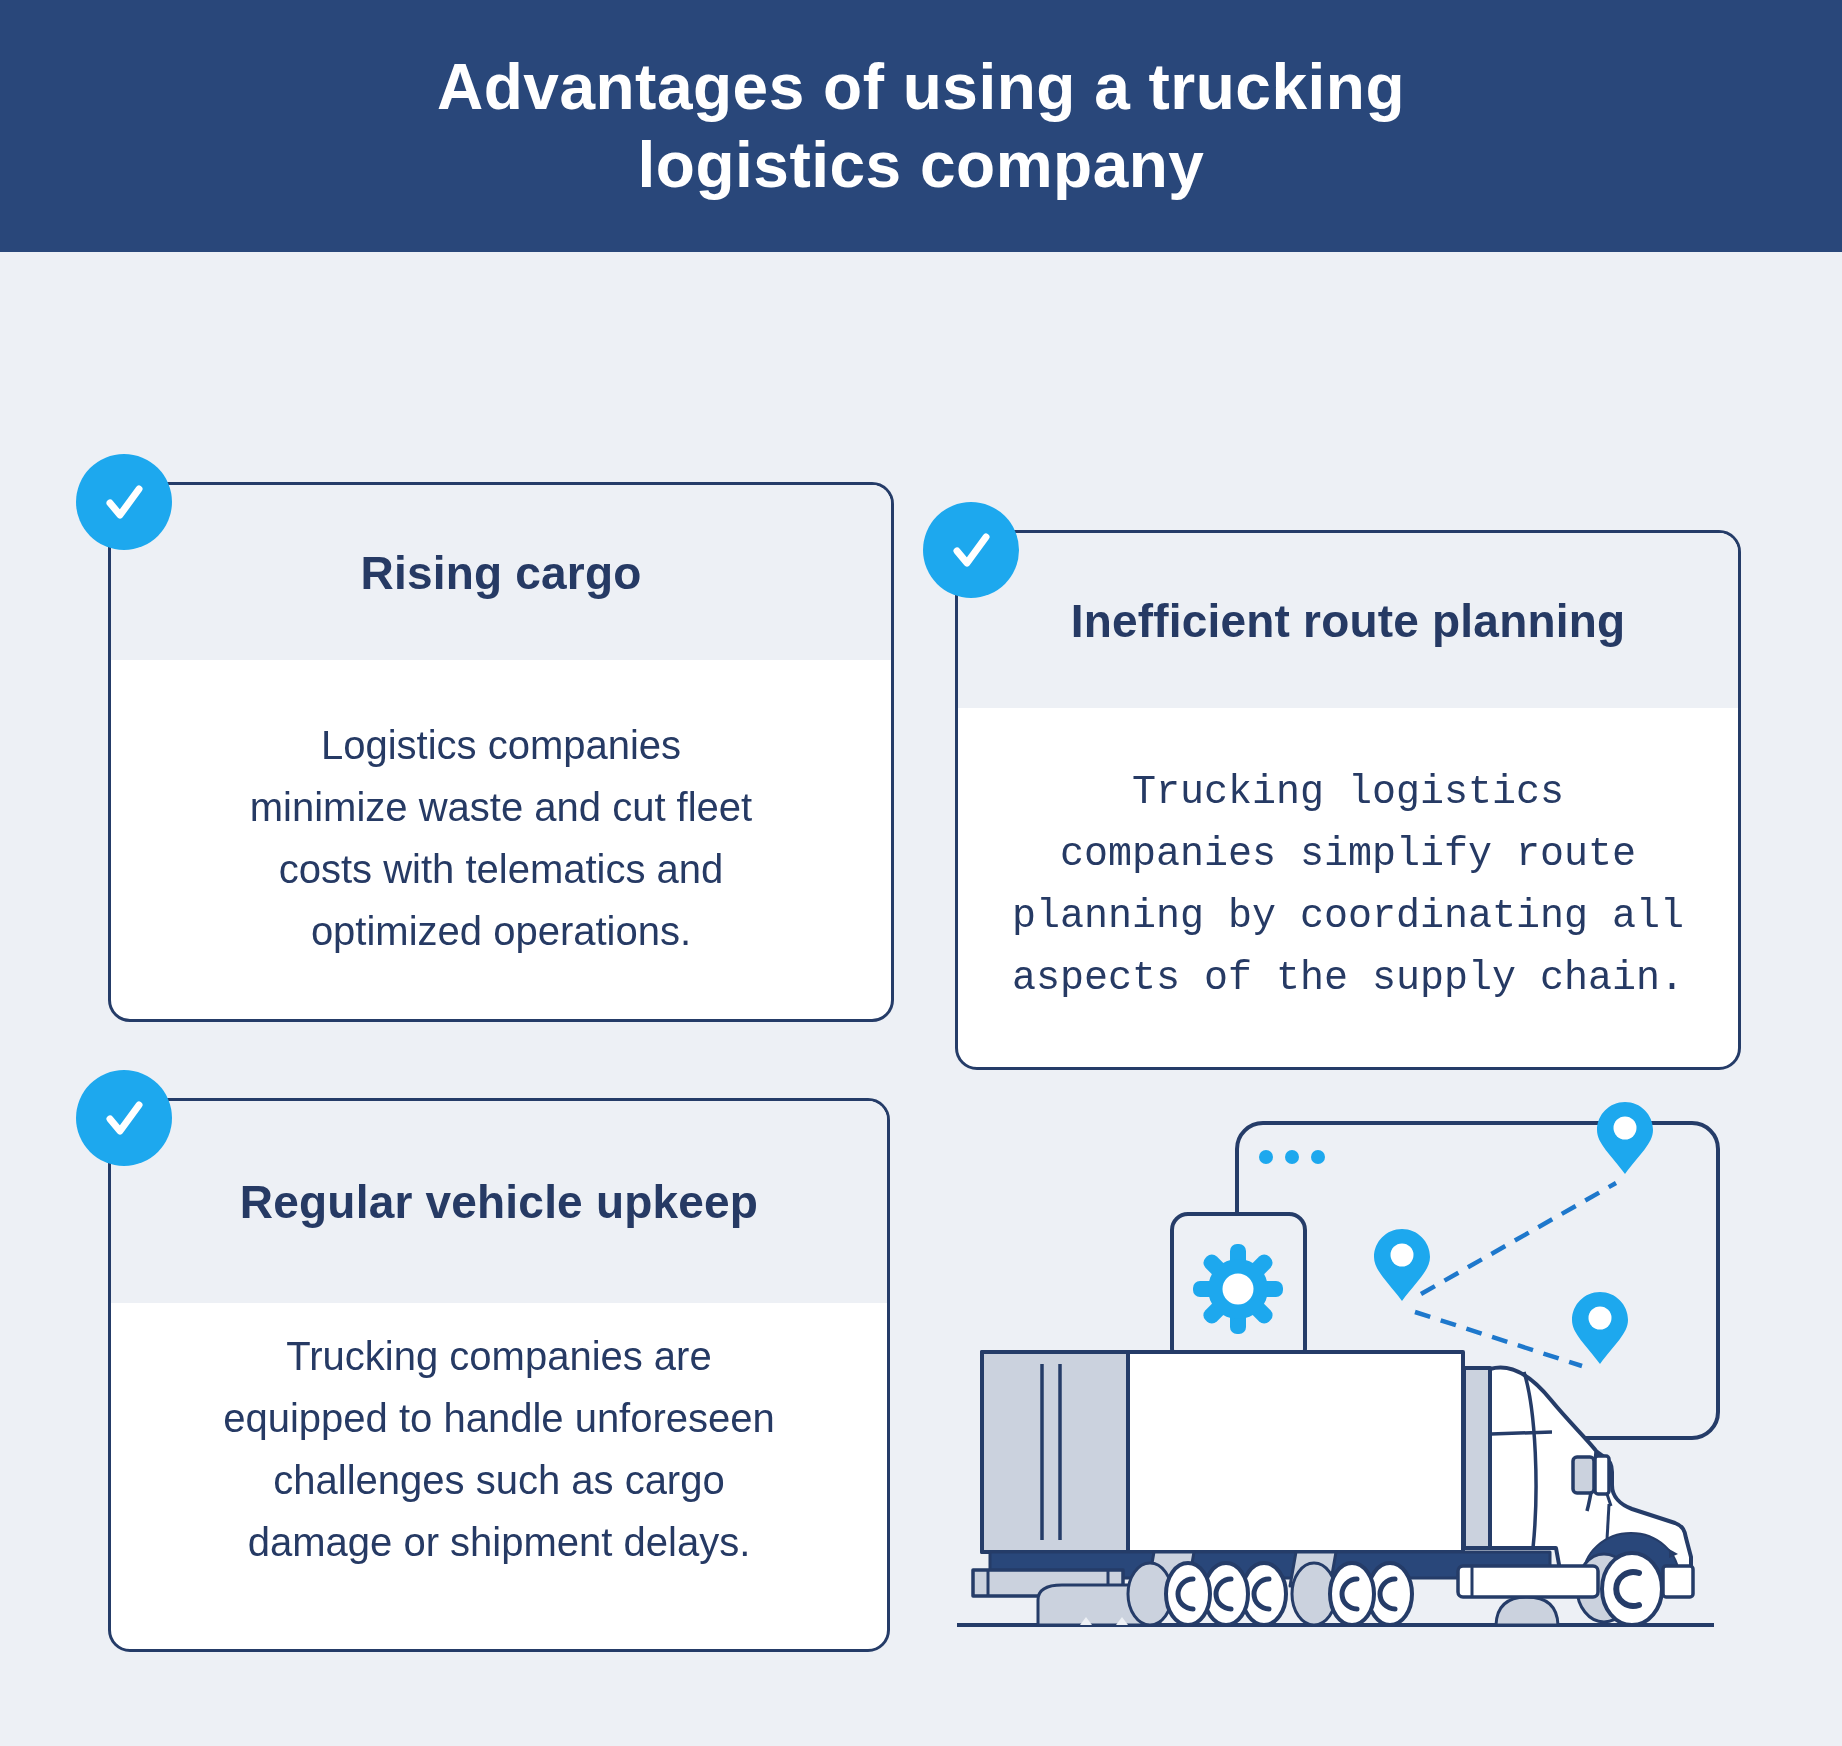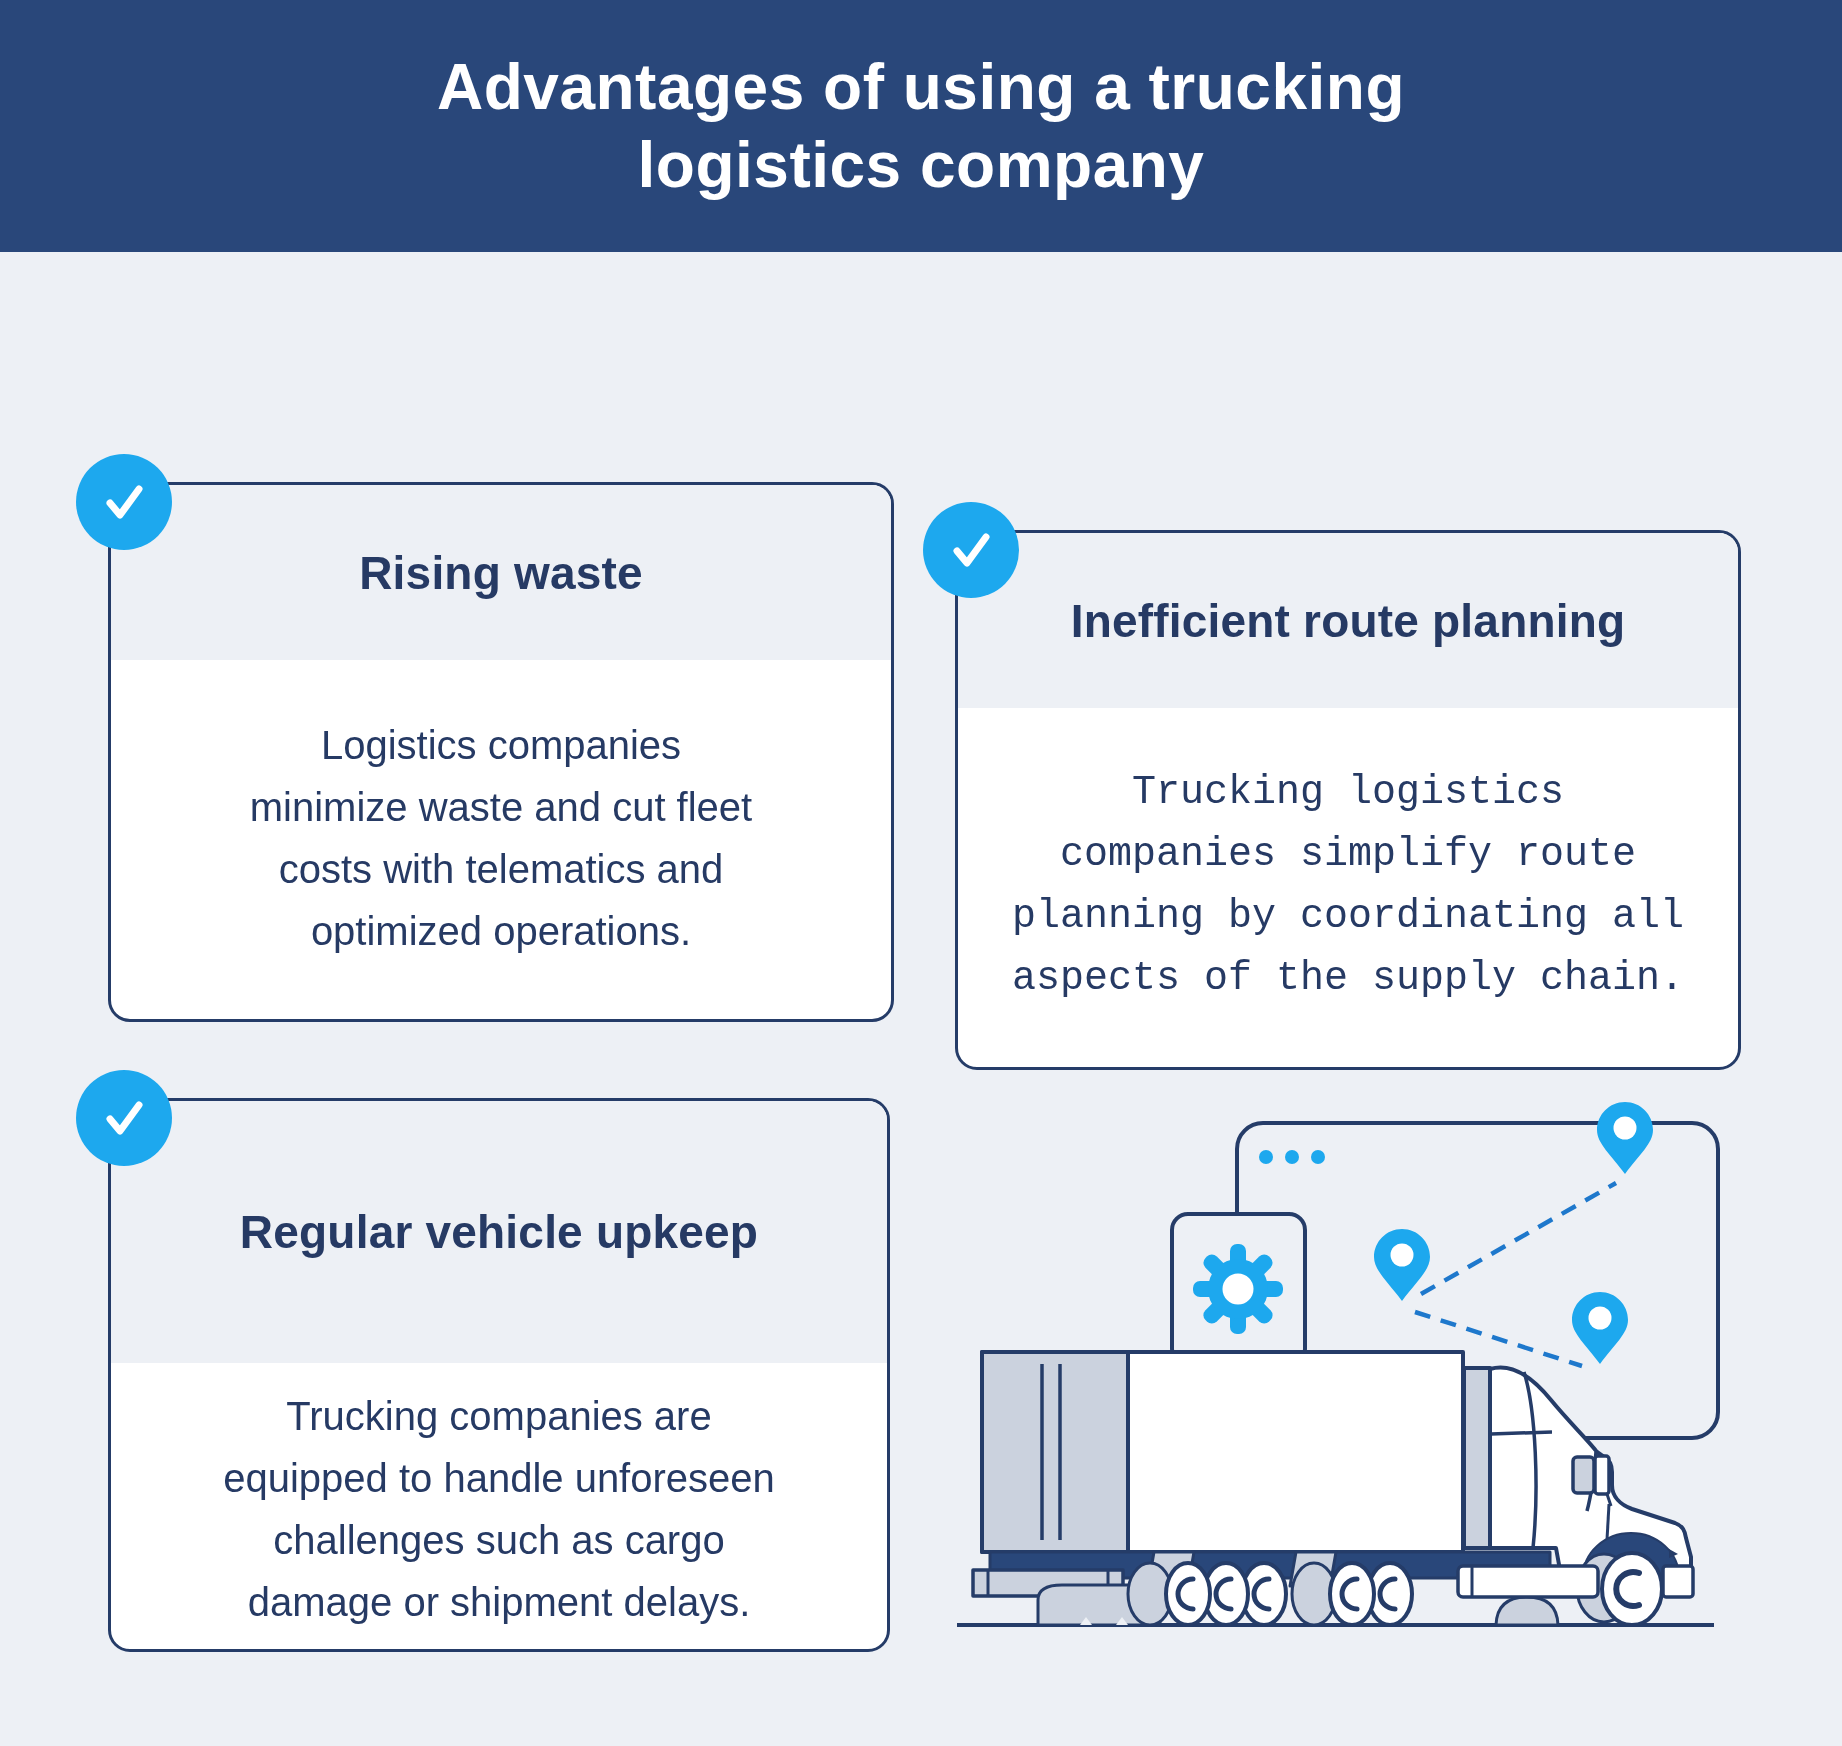--- a/index.html
+++ b/index.html
@@ -25,21 +25,21 @@
   .card-body p{margin:0;font-size:40px;line-height:62px;color:var(--body-text);
     text-align:center;white-space:pre-line;}
 
   #card-1{left:108px;top:482px;width:786px;height:540px;}
   #card-1 .card-head{height:175px;}
   #card-1 .card-body{height:355px;}
   #card-2{left:955px;top:482px;width:786px;height:540px;margin-top:48px;}
   #card-2 .card-head{height:175px;}
   #card-2 .card-body{height:355px;font-family:Liberation Mono, monospace;}
   #card-3{left:108px;top:1098px;width:782px;height:554px;}
-  #card-3 .card-head{height:262px;}
+  #card-3 .card-head{height:202px;}
   #card-3 .card-body{height:292px;}
 
   .badge{position:absolute;left:-35px;top:-31px;width:96px;height:96px;border-radius:50%;
     background:var(--accent-blue);display:flex;align-items:center;justify-content:center;}
 
   .illustration{position:absolute;left:940px;top:1080px;width:805px;height:610px;}
 </style>
 </head>
 <body>
 
@@ -50,21 +50,21 @@
 logistics company</h1>
   </div>
 
   <div class="card" id="card-1">
     <div class="badge">
       <svg width="52" height="52" viewBox="-26 -26 52 52">
         <polyline points="-14,1 -4,13 15,-13" fill="none" stroke="#FFFFFF" stroke-width="7" stroke-linecap="round" stroke-linejoin="round"></polyline>
       </svg>
     </div>
     <div class="card-head">
-      <h2>Rising waste</h2>
+      <h2>Rising cargo</h2>
     </div>
     <div class="card-body">
       <p>Logistics companies
 minimize waste and cut fleet
 costs with telematics and
 optimized operations.</p>
     </div>
   </div>
 
   <div class="card" id="card-2">

